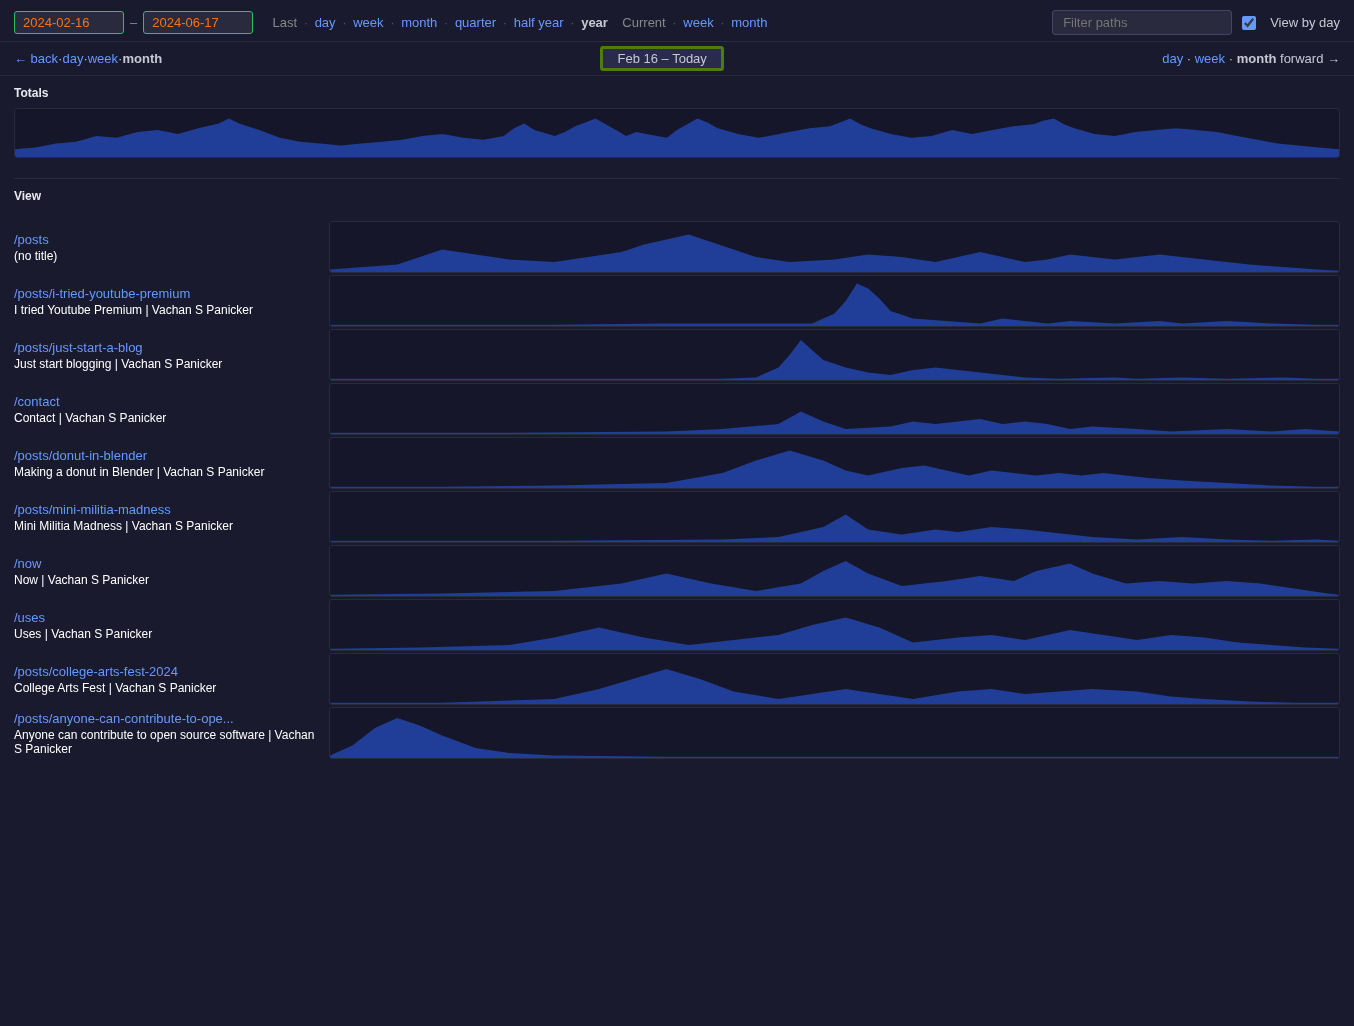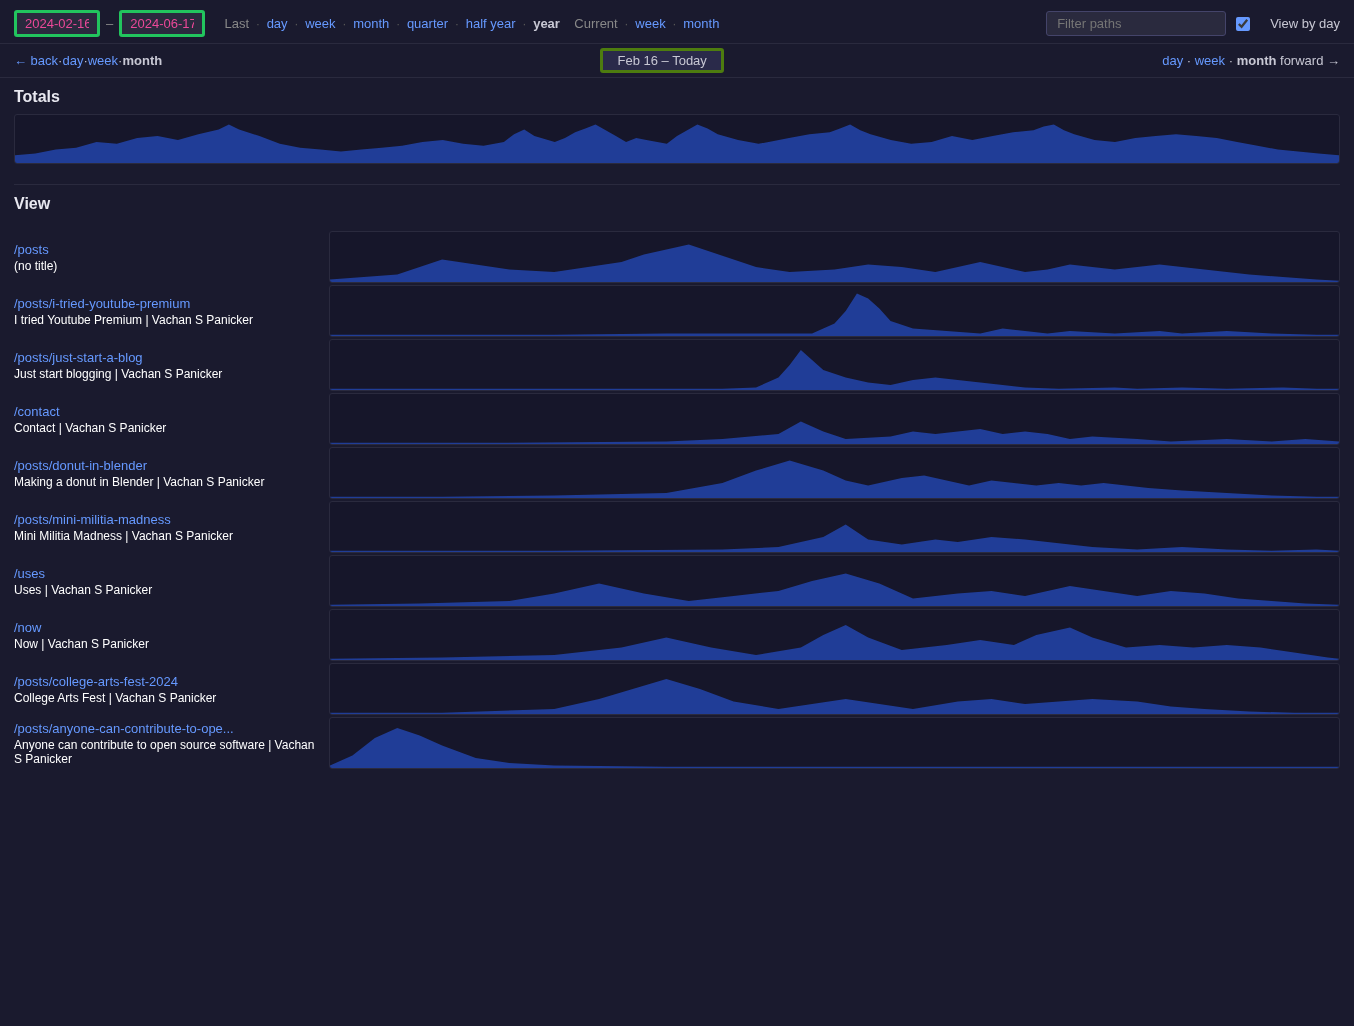--- a/index.html
+++ b/index.html
@@ -22,41 +22,41 @@
       align-items: center;
       justify-content: space-between;
       padding: 10px 14px 6px;
       border-bottom: 1px solid #2a2a3e;
       flex-wrap: wrap;
       gap: 6px;
     }
     .date-range-area { display: flex; align-items: center; gap: 6px; }
     .date-input {
       background: #2a2a3e;
-      border: 3px solid #22c55e;
-      color: #ec4899;
+      border: 1px solid #22c55e;
+      color: #f97316;
       padding: 3px 8px;
       border-radius: 3px;
       font-size: 13px;
-      width: 86px;
+      width: 110px;
     }
     .dash { color: #888; }
     .last-links { font-size: 13px; color: #888; }
     .last-links .dot { margin: 0 3px; color: #555; }
     .right-bar { display: flex; align-items: center; gap: 10px; }
     .filter-input {
       background: #2a2a3e;
       border: 1px solid #44446a;
       color: #c8c8d4;
       padding: 4px 10px;
       border-radius: 3px;
       font-size: 13px;
       width: 180px;
     }
-    .view-by-day { display: flex; align-items: center; gap: 20px; font-size: 13px; color: #c8c8d4; }
+    .view-by-day { display: flex; align-items: center; gap: 14px; font-size: 13px; color: #c8c8d4; }
     .checkbox { width: 14px; height: 14px; accent-color: #6699ff; }
 
     
     .nav-row2 {
       display: flex;
       align-items: center;
       padding: 4px 14px;
       gap: 0;
       border-bottom: 1px solid #2a2a3e;
       flex-wrap: wrap;
@@ -72,21 +72,21 @@
       padding: 2px 14px;
       border-radius: 3px;
       font-size: 13px;
       display: inline-block;
     }
     .forward-links { margin-left: auto; }
 
     
     .section { padding: 10px 14px; }
     .section-title {
-      font-size: 16px;
+      font-size: 12px;
       font-weight: 600;
       color: #e8e8f0;
       margin-bottom: 8px;
     }
     .section-divider {
       border: none;
       border-top: 1px solid #2a2a3e;
       margin: 0 14px;
     }
 
@@ -292,44 +292,44 @@
     </div>
     <div class="page-chart chart-container">
       <svg class="spark" viewBox="0 0 900 40" preserveAspectRatio="none">
         <polygon fill="#2244aa" opacity="0.85" points="0,40 0,39 200,39 350,38 400,36 440,28 460,18 480,30 510,34 540,30 560,32 590,28 620,30 640,32 680,36 720,38 760,36 800,38 840,39 880,38 900,39 900,40"></polygon>
       </svg>
     </div>
   </div>
 
   <div class="page-row">
     <div class="page-info">
+      <a class="page-path">/now</a>
+      <div class="page-title-text">Now | Vachan S Panicker</div>
+    </div>
+    <div class="page-chart chart-container">
+      <svg class="spark" viewBox="0 0 900 40" preserveAspectRatio="none">
+        <polygon fill="#2244aa" opacity="0.85" points="0,40 0,39 100,38 200,36 260,30 300,22 340,30 380,36 420,30 440,20 460,12 480,22 510,32 550,28 580,24 610,28 630,20 660,14 680,22 710,30 740,28 770,30 800,28 830,30 860,34 890,38 900,39 900,40"></polygon>
+      </svg>
+    </div>
+  </div>
+
+  <div class="page-row">
+    <div class="page-info">
       <a class="page-path">/uses</a>
       <div class="page-title-text">Uses | Vachan S Panicker</div>
     </div>
     <div class="page-chart chart-container">
       <svg class="spark" viewBox="0 0 900 40" preserveAspectRatio="none">
         <polygon fill="#2244aa" opacity="0.85" points="0,40 0,39 80,38 160,36 200,30 240,22 280,30 320,36 360,32 400,28 430,20 460,14 490,22 520,34 560,30 590,28 620,32 640,28 660,24 690,28 720,32 750,28 780,30 810,34 840,36 870,38 900,39 900,40"></polygon>
       </svg>
     </div>
   </div>
 
   <div class="page-row">
     <div class="page-info">
-      <a class="page-path">/now</a>
-      <div class="page-title-text">Now | Vachan S Panicker</div>
-    </div>
-    <div class="page-chart chart-container">
-      <svg class="spark" viewBox="0 0 900 40" preserveAspectRatio="none">
-        <polygon fill="#2244aa" opacity="0.85" points="0,40 0,39 100,38 200,36 260,30 300,22 340,30 380,36 420,30 440,20 460,12 480,22 510,32 550,28 580,24 610,28 630,20 660,14 680,22 710,30 740,28 770,30 800,28 830,30 860,34 890,38 900,39 900,40"></polygon>
-      </svg>
-    </div>
-  </div>
-
-  <div class="page-row">
-    <div class="page-info">
       <a class="page-path">/posts/college-arts-fest-2024</a>
       <div class="page-title-text">College Arts Fest | Vachan S Panicker</div>
     </div>
     <div class="page-chart chart-container">
       <svg class="spark" viewBox="0 0 900 40" preserveAspectRatio="none">
         <polygon fill="#2244aa" opacity="0.85" points="0,40 0,39 100,39 200,36 240,28 270,20 300,12 330,20 360,30 400,36 430,32 460,28 490,32 520,36 560,30 590,28 620,32 650,30 680,28 720,30 750,34 780,36 820,38 860,39 900,39 900,40"></polygon>
       </svg>
     </div>
   </div>
 

